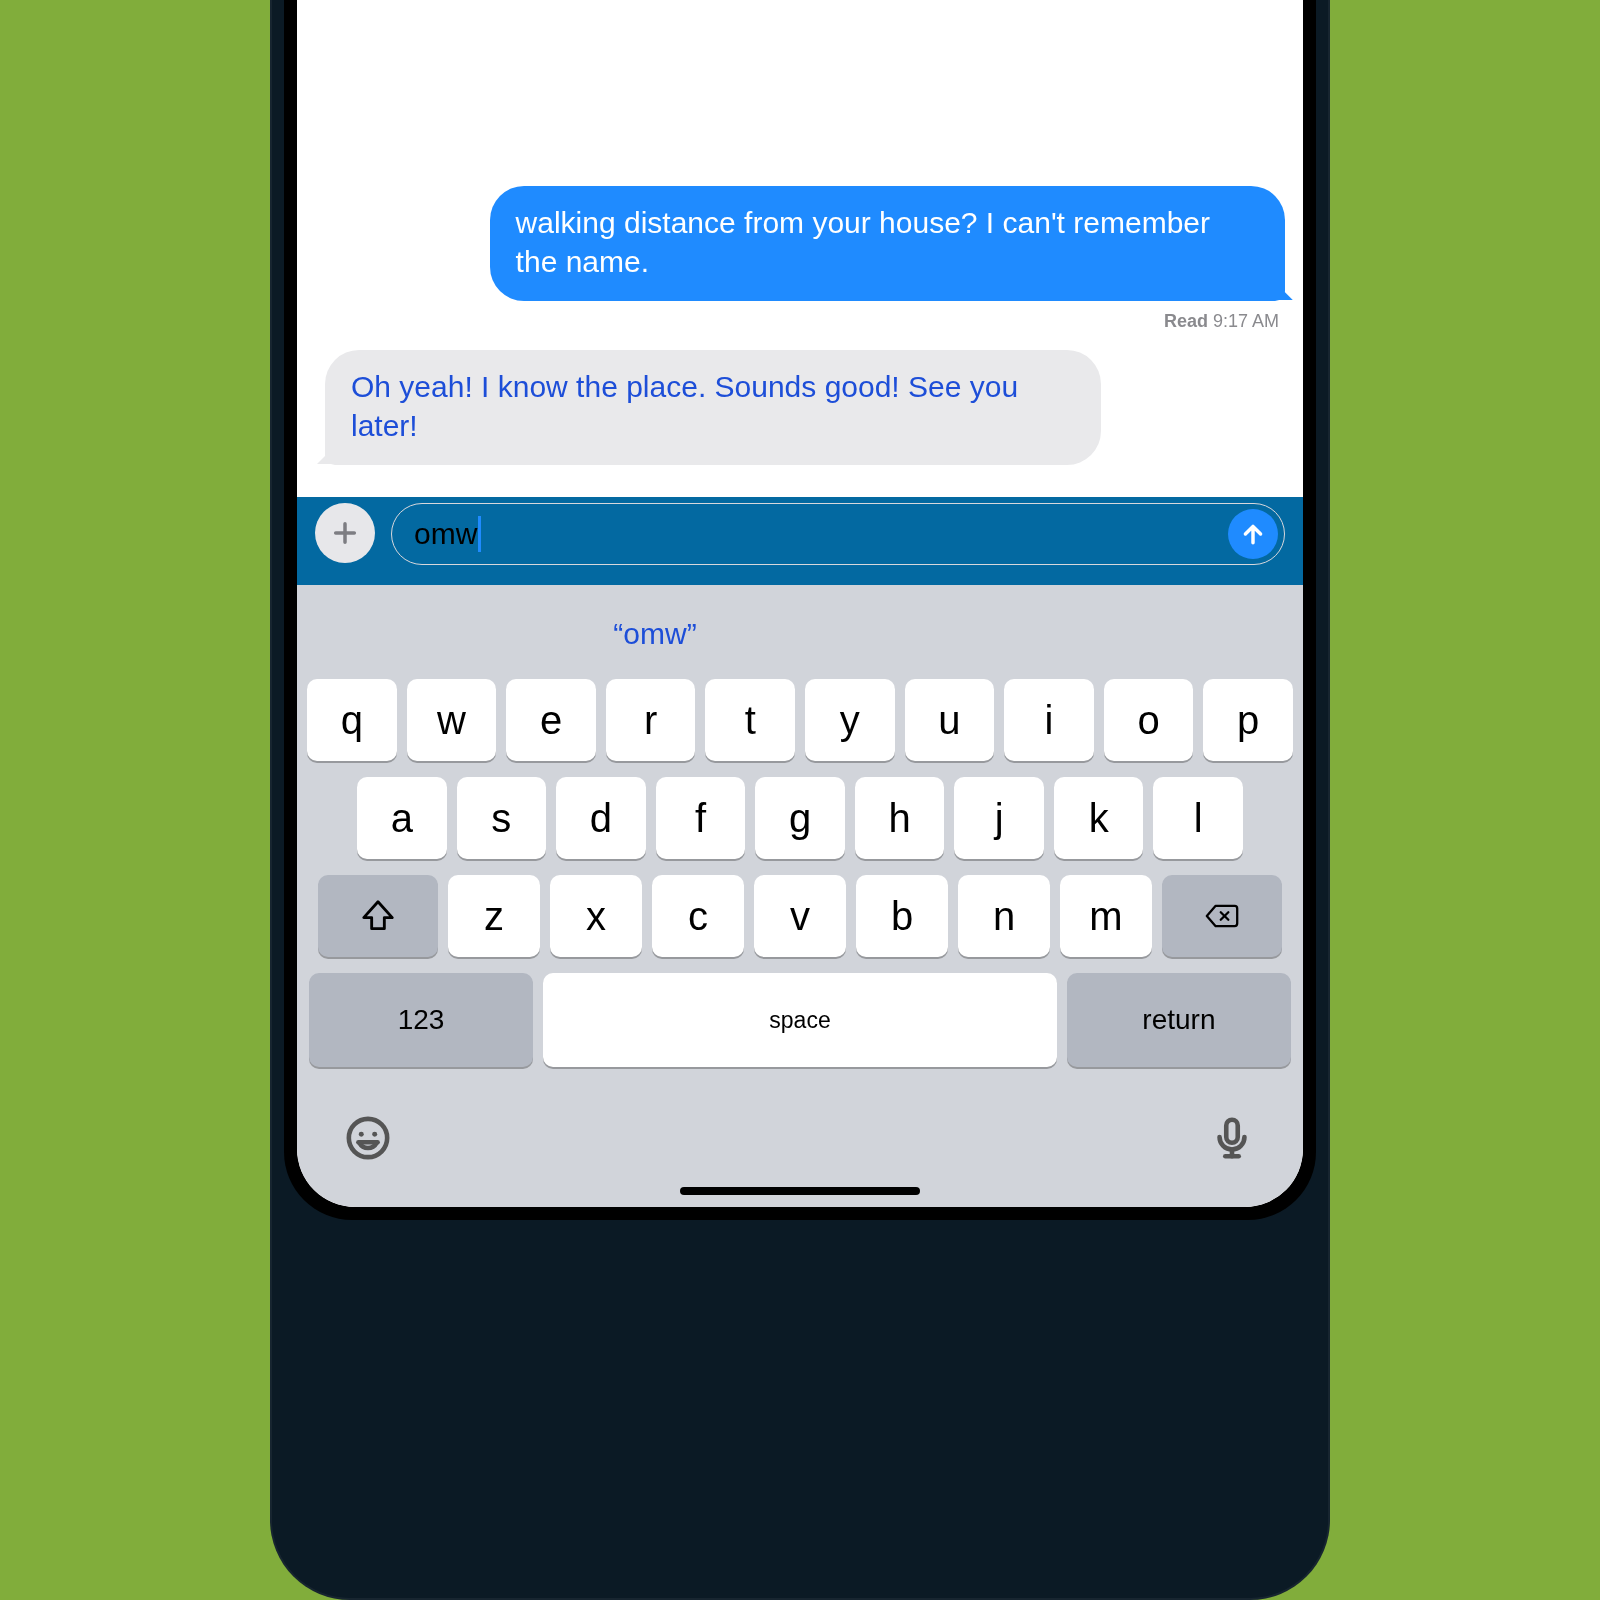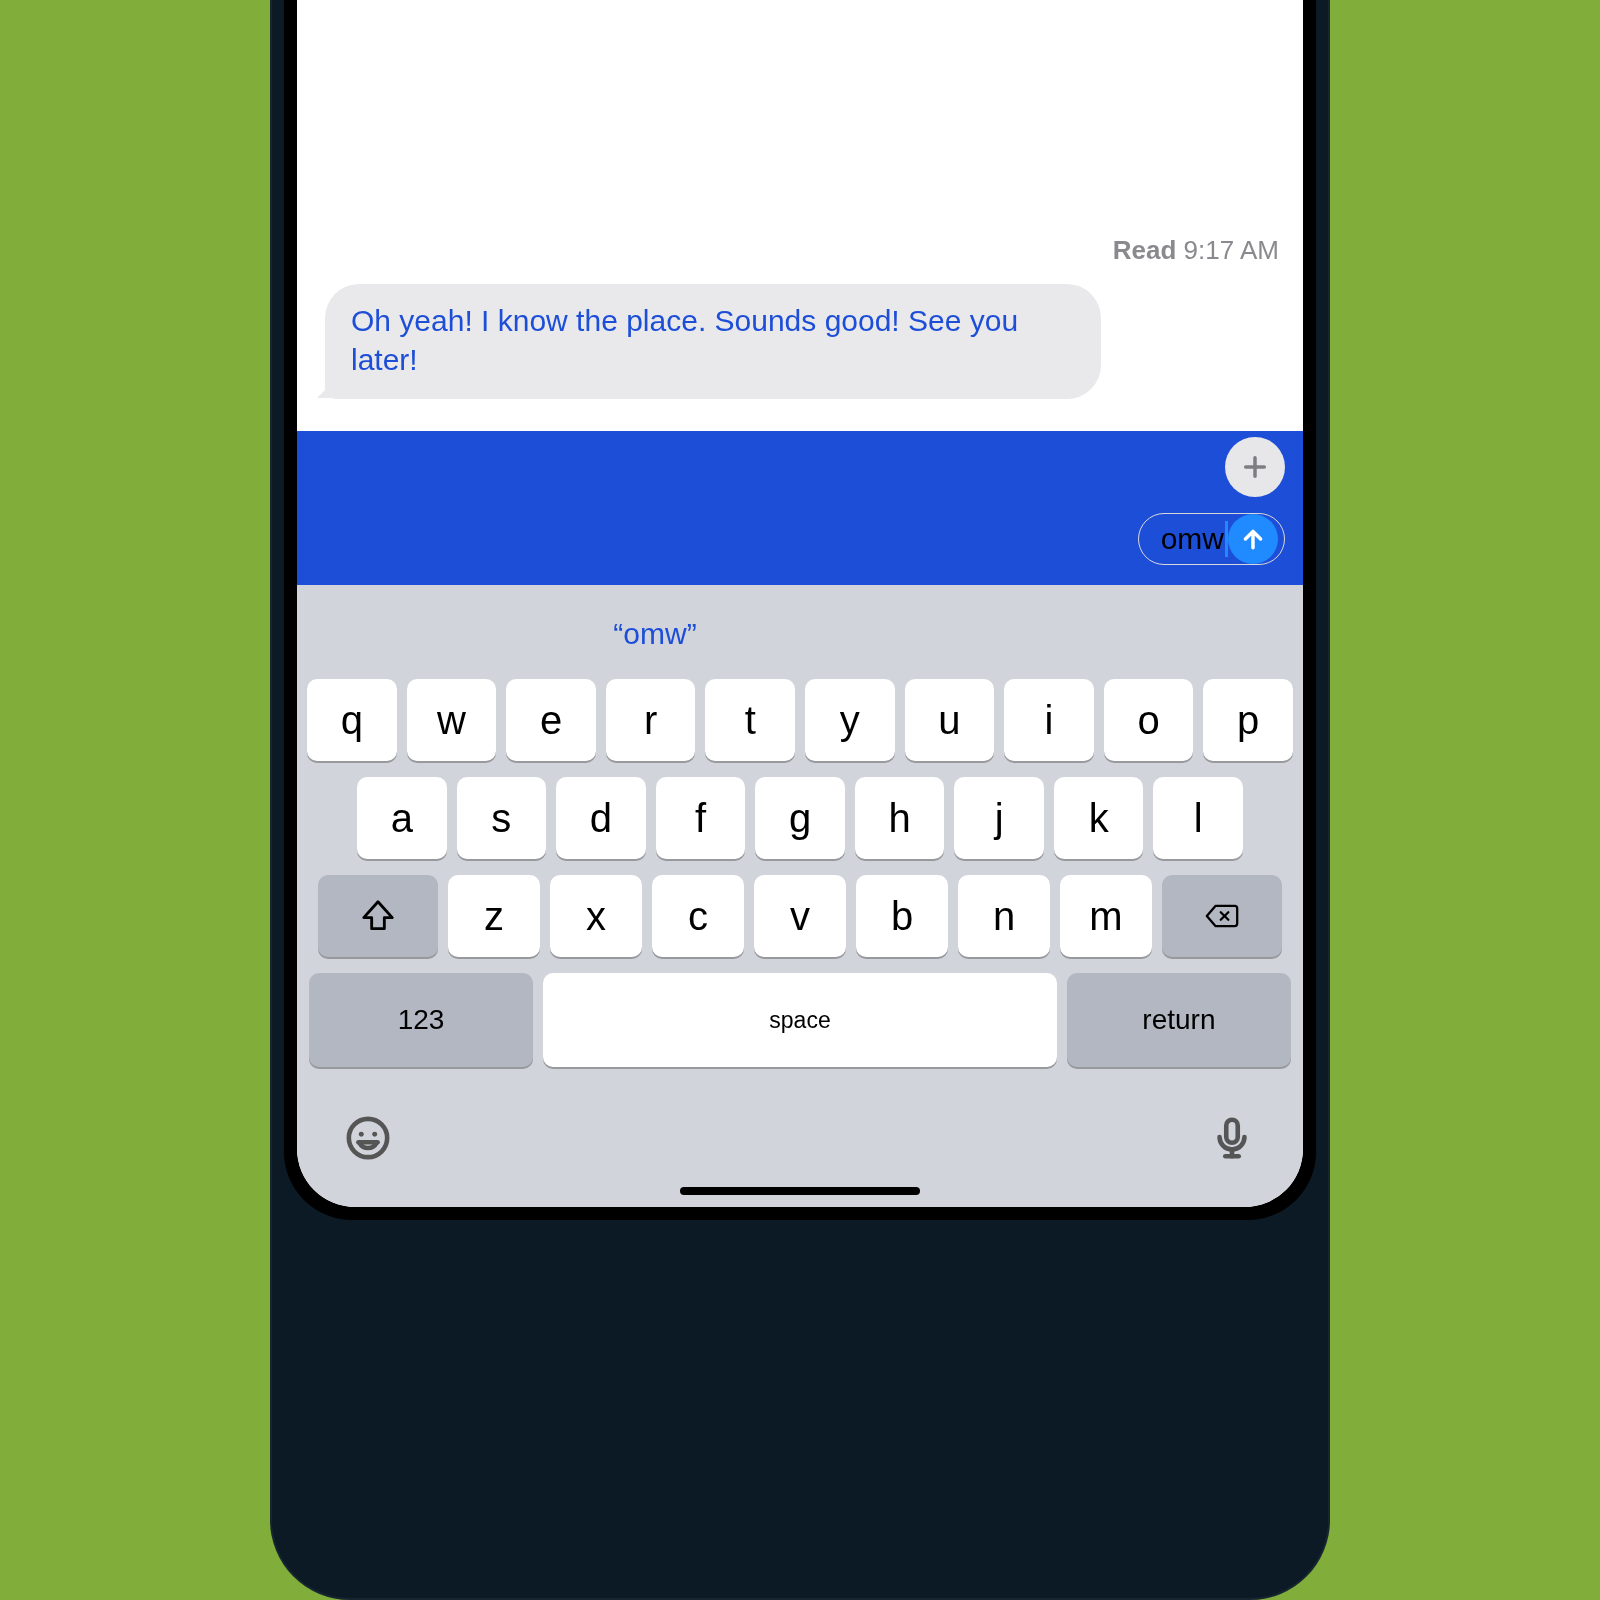--- a/index.html
+++ b/index.html
@@ -57,21 +57,21 @@
     content:"";
     position:absolute;
     right:-8px;
     bottom:1px;
     width:26px;height:26px;
     background: radial-gradient(circle at 100% 0, transparent 18px, #1f8bff 19px);
     clip-path: polygon(0 0, 100% 100%, 0 100%);
   }
   .read-receipt {
     align-self: flex-end;
-    font-size: 26px;
+    font-size: 18px;
     color: #8a8a8e;
     margin: 10px 6px 18px 4px;
   }
   .read-receipt .bold { font-weight: 600; color:#8a8a8e; }
   .msg-recv {
     align-self: flex-start;
     background: #e9e9eb;
     color: #1d4ed8;
     border-radius: 34px;
     border-bottom-left-radius: 10px;
@@ -87,25 +87,24 @@
     content:"";
     position:absolute;
     left:-8px;
     bottom:1px;
     width:26px;height:26px;
     background: radial-gradient(circle at 0 0, transparent 18px, #e9e9eb 19px);
     clip-path: polygon(100% 0, 100% 100%, 0 100%);
   }
   .compose-row {
     display: flex;
-    align-items: flex-end;
+    align-items: flex-start;
     padding: 6px 18px 20px 18px;
     gap: 16px;
-    background:#1d4ed8;
-    flex-direction:column;
+    background:#0369a1;
   }
   .plus-btn {
     width: 60px; height: 60px;
     border-radius: 30px;
     background: #e7e7ea;
     display: flex; align-items: center; justify-content: center;
   }
   .plus-btn svg { width: 28px; height: 28px; }
   .compose-field {
     flex: 1;
@@ -219,20 +218,23 @@
   .icon-stroke{stroke:#555;stroke-width:2.4;fill:none;stroke-linecap:round;stroke-linejoin:round;}
 </style>
 </head>
 <body>
 
 <div class="phone">
  <div class="bezel">
   <div class="screen">
 
     <div class="conversation">
+      <div class="msg-sent">
+        <span>walking distance from your house? I can't remember the name.</span>
+      </div>
       <div class="read-receipt">
         <span class="bold">Read</span>
         <span>9:17 AM</span>
       </div>
       <div class="msg-recv">
         <span>Oh yeah! I know the place. Sounds good! See you later!</span>
       </div>
     </div>
 
     <div class="compose-row">

